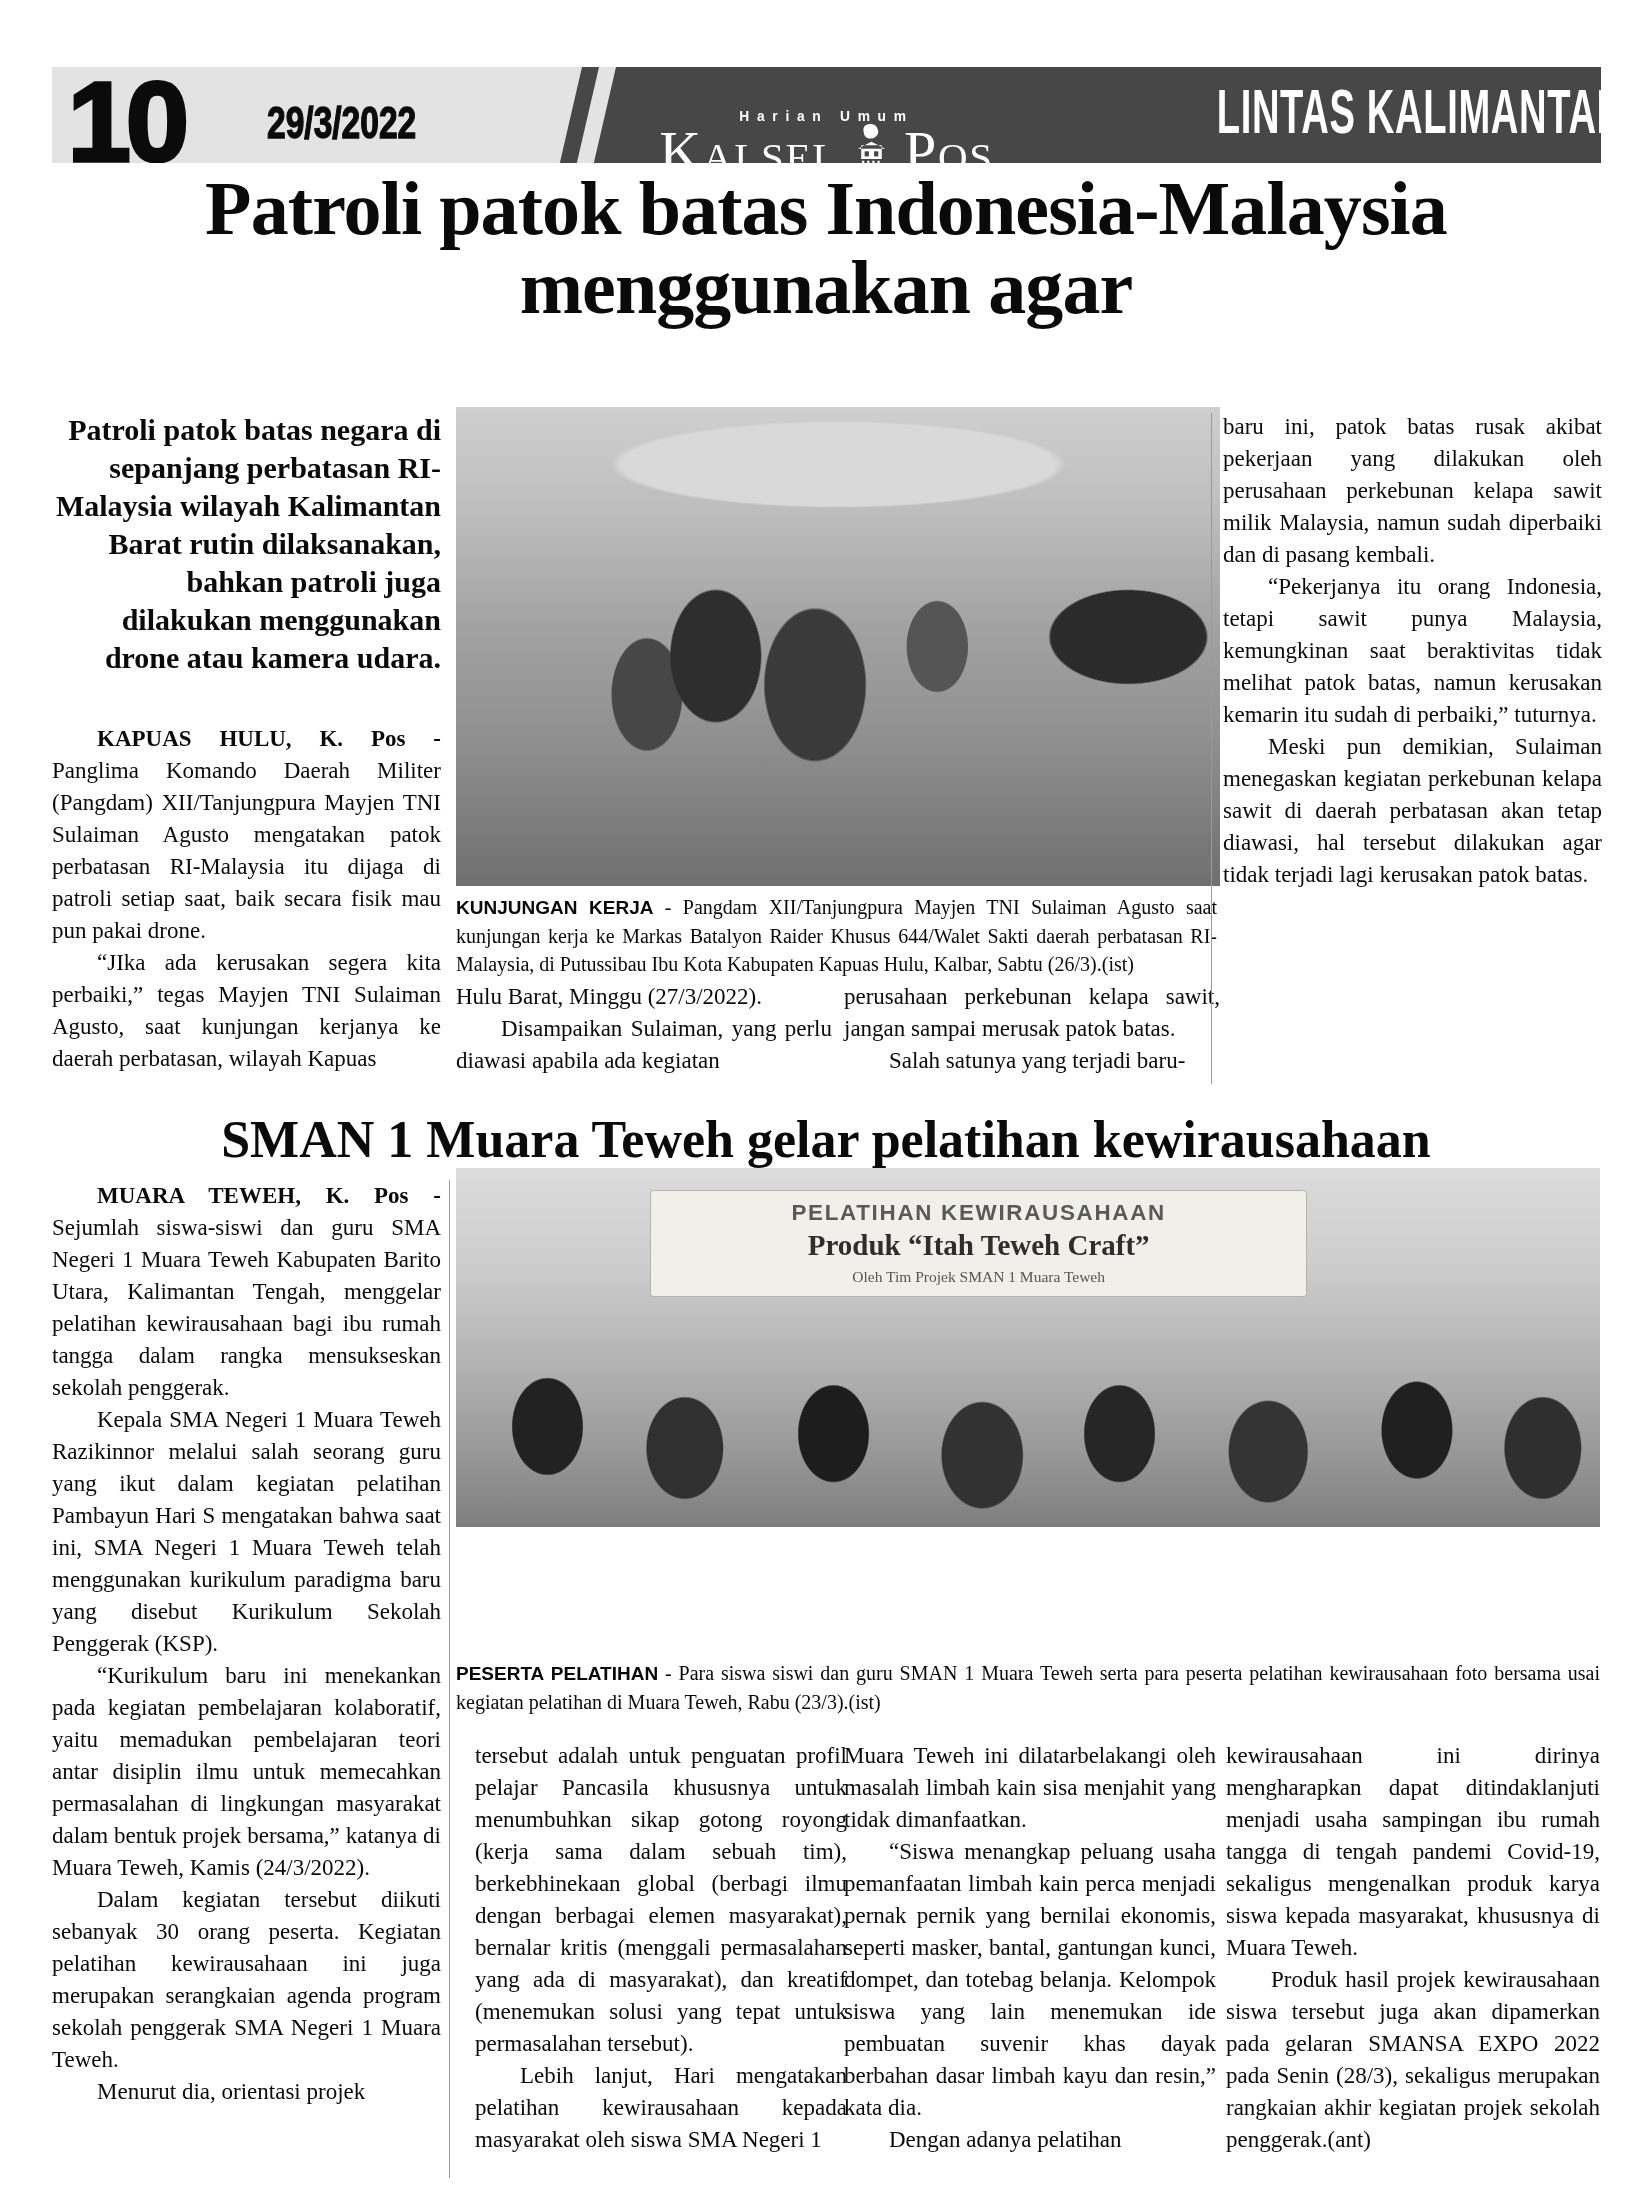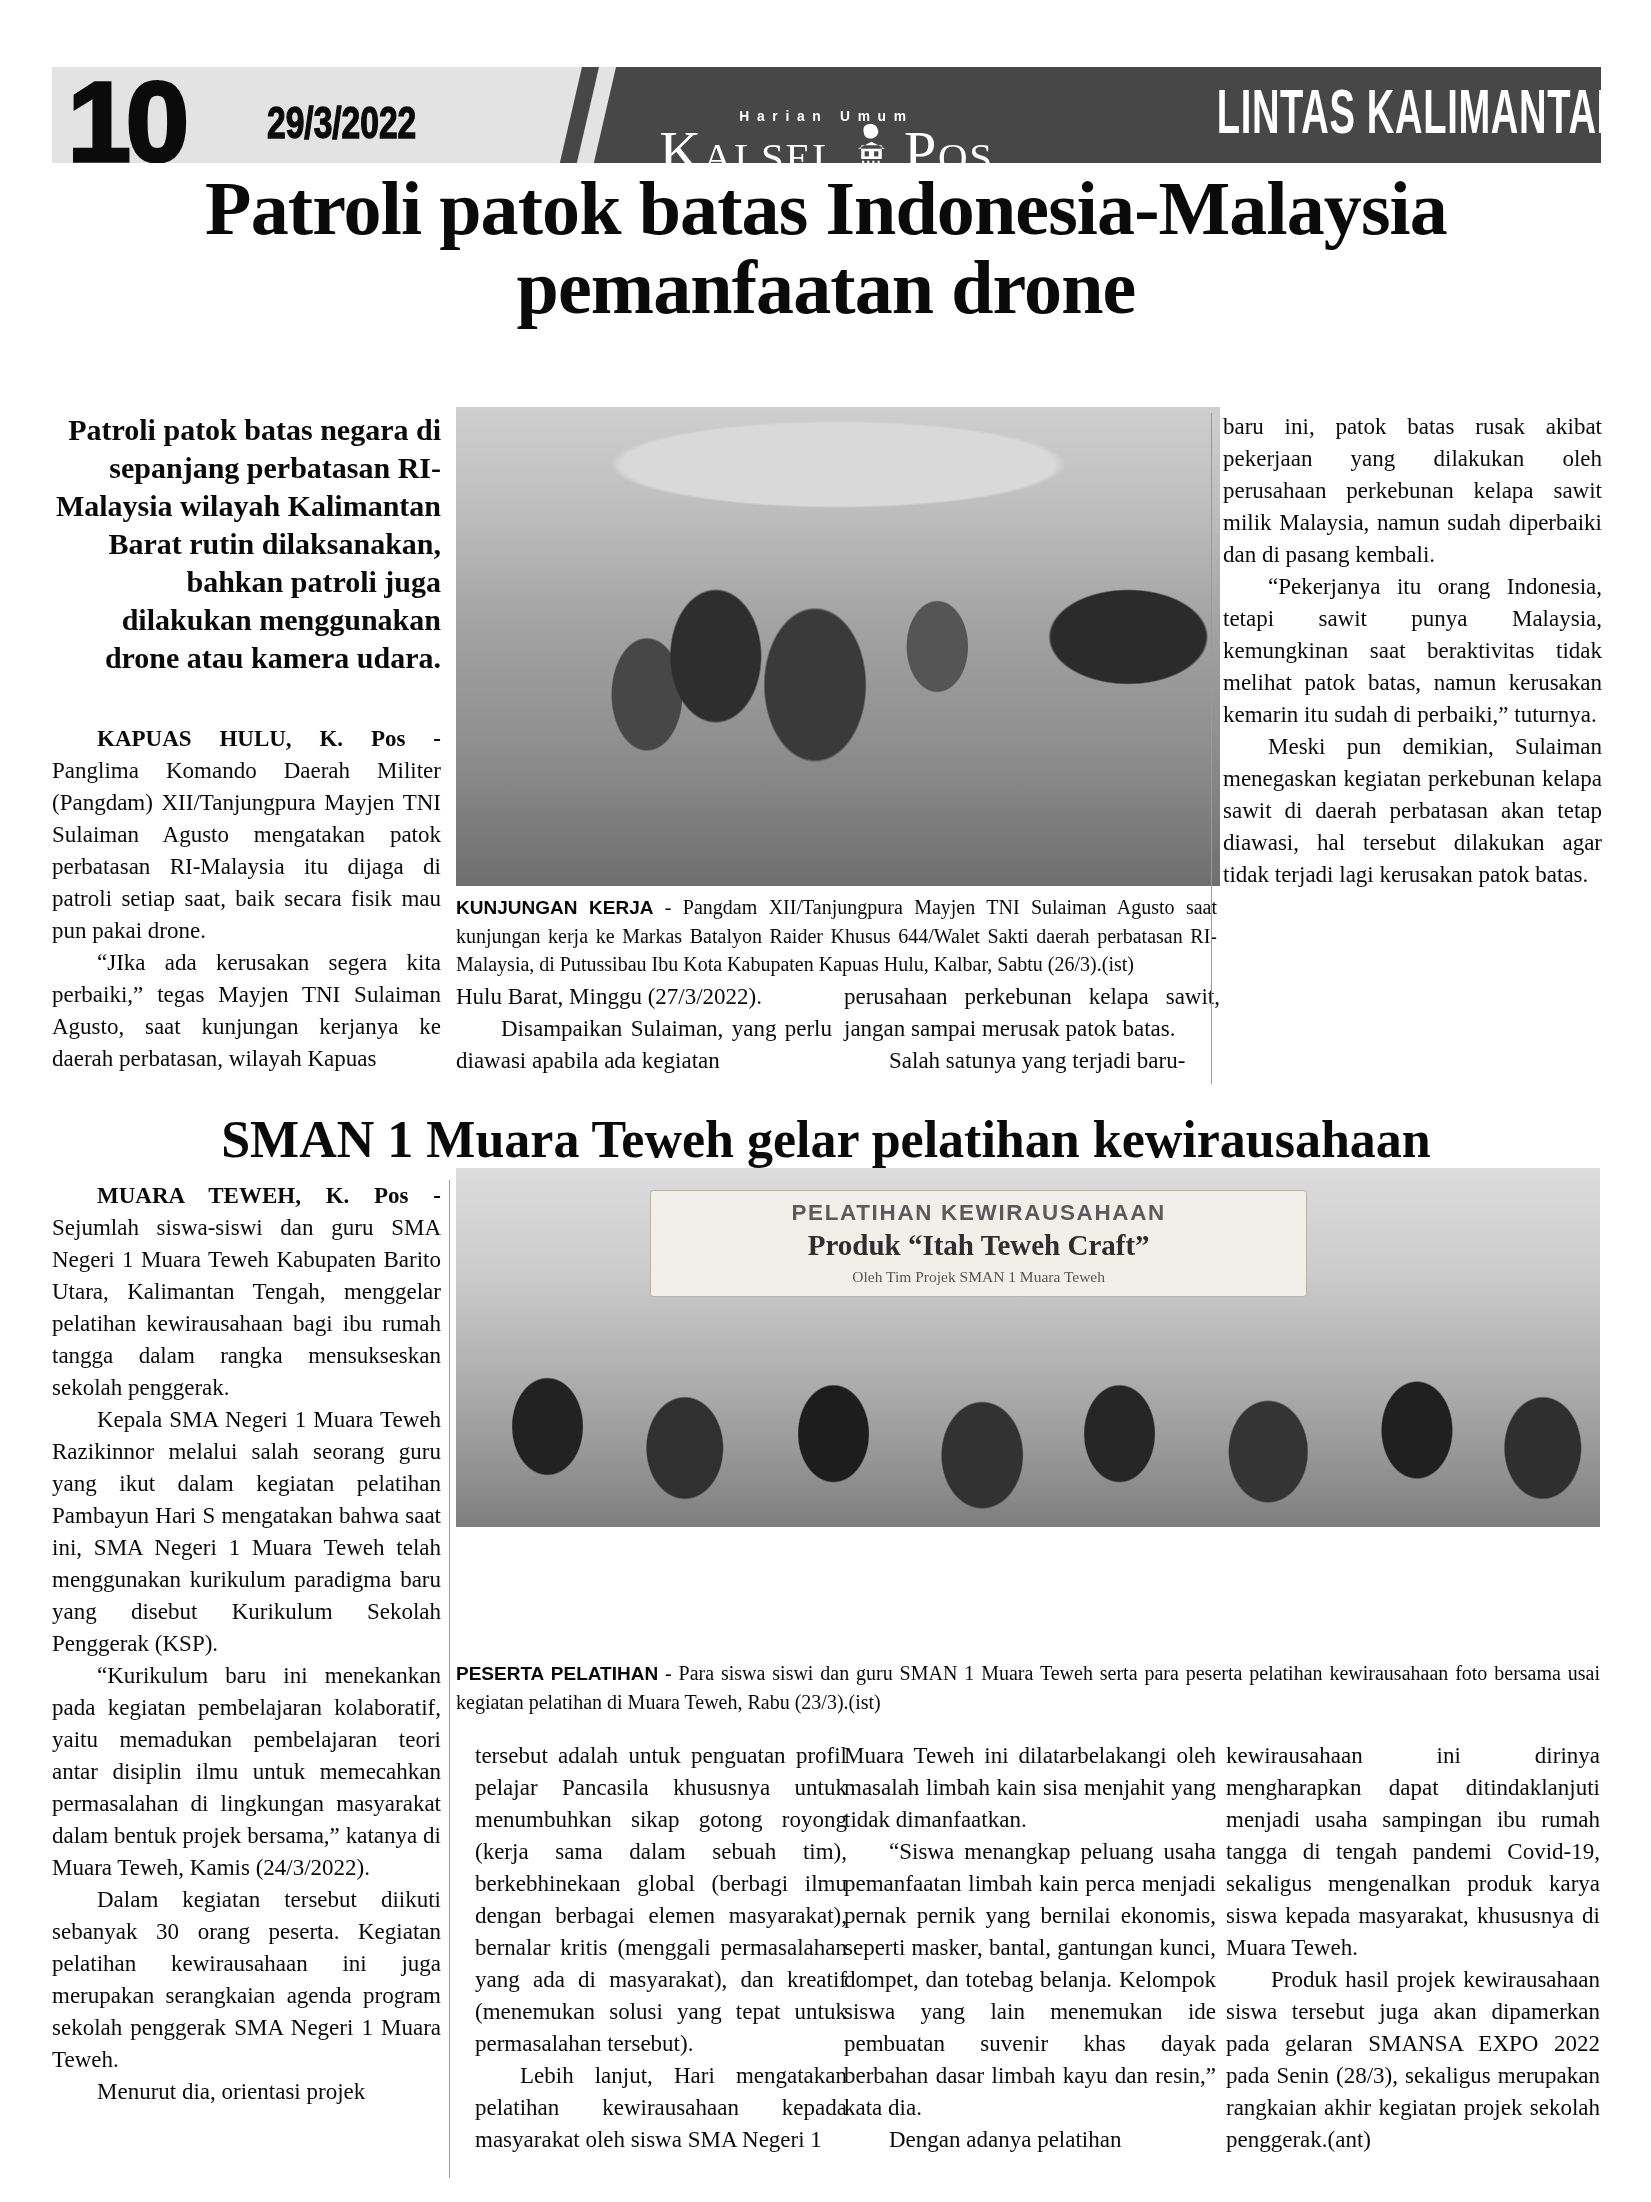--- a/index.html
+++ b/index.html
@@ -118,21 +118,21 @@
       </span>
       <span>Pos</span>
     </div>
     <div class="masthead-tagline">Referensi Berita Banua</div>
   </div>
   <div class="section-title">LINTAS KALIMANTAN</div>
 </div>
 
 <div class="headline1">
   <div>Patroli patok batas Indonesia-Malaysia</div>
-  <div>pemanfaatan drone</div>
+  <div>menggunakan agar</div>
 </div>
 
 <div class="standfirst">Patroli patok batas negara di sepanjang perbatasan RI-Malaysia wilayah Kalimantan Barat rutin dilaksanakan, bahkan patroli juga dilakukan menggunakan drone atau kamera udara.</div>
 
 <div class="photo photo1"></div>
 
 <div class="caption cap1">
   <span class="lead-in">KUNJUNGAN KERJA</span><span> - Pangdam XII/Tanjungpura Mayjen TNI Sulaiman Agusto saat kunjungan kerja ke Markas Batalyon Raider Khusus 644/Walet Sakti daerah perbatasan RI-Malaysia, di Putussibau Ibu Kota Kabupaten Kapuas Hulu, Kalbar, Sabtu (26/3).(ist)</span>
 </div>
 

